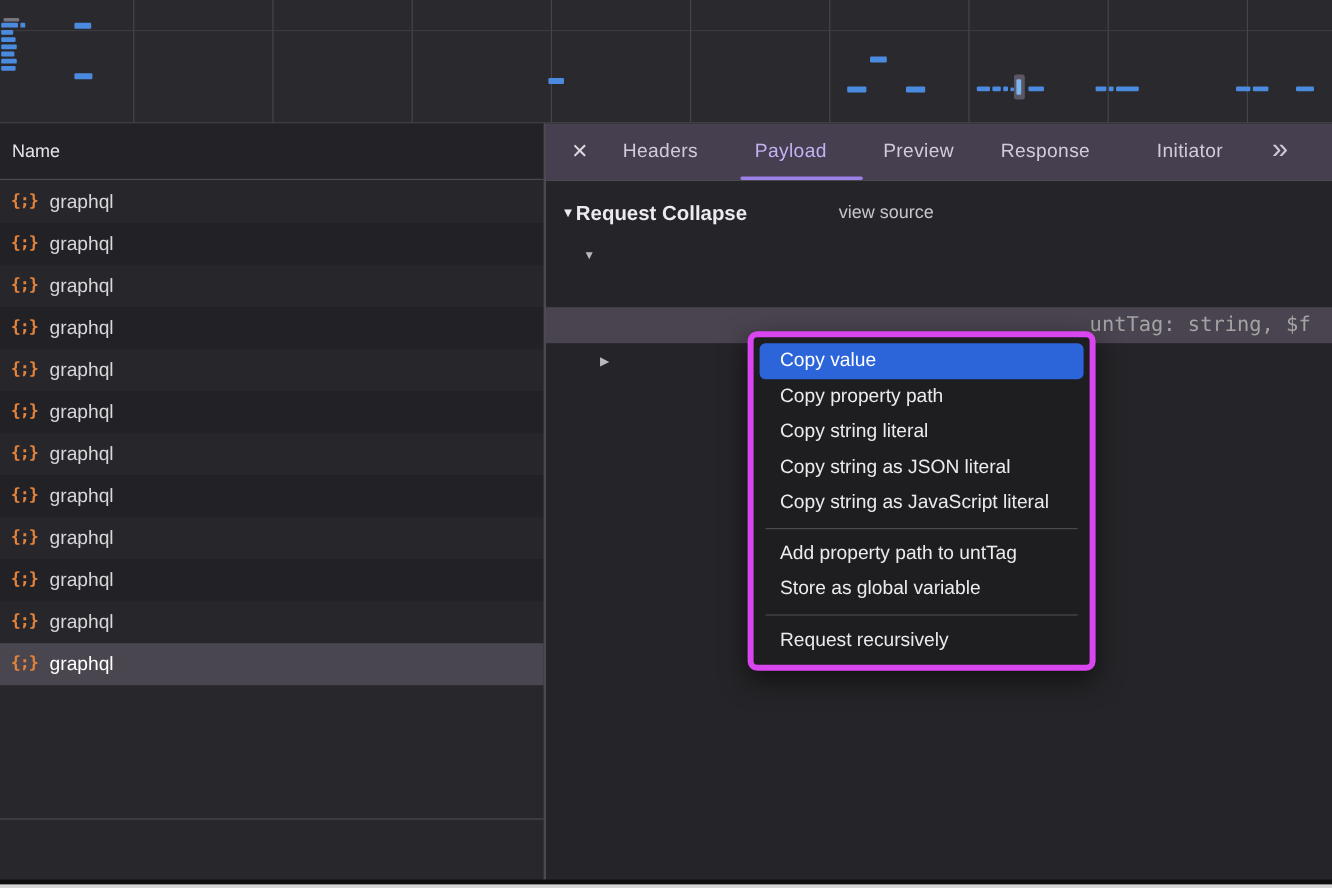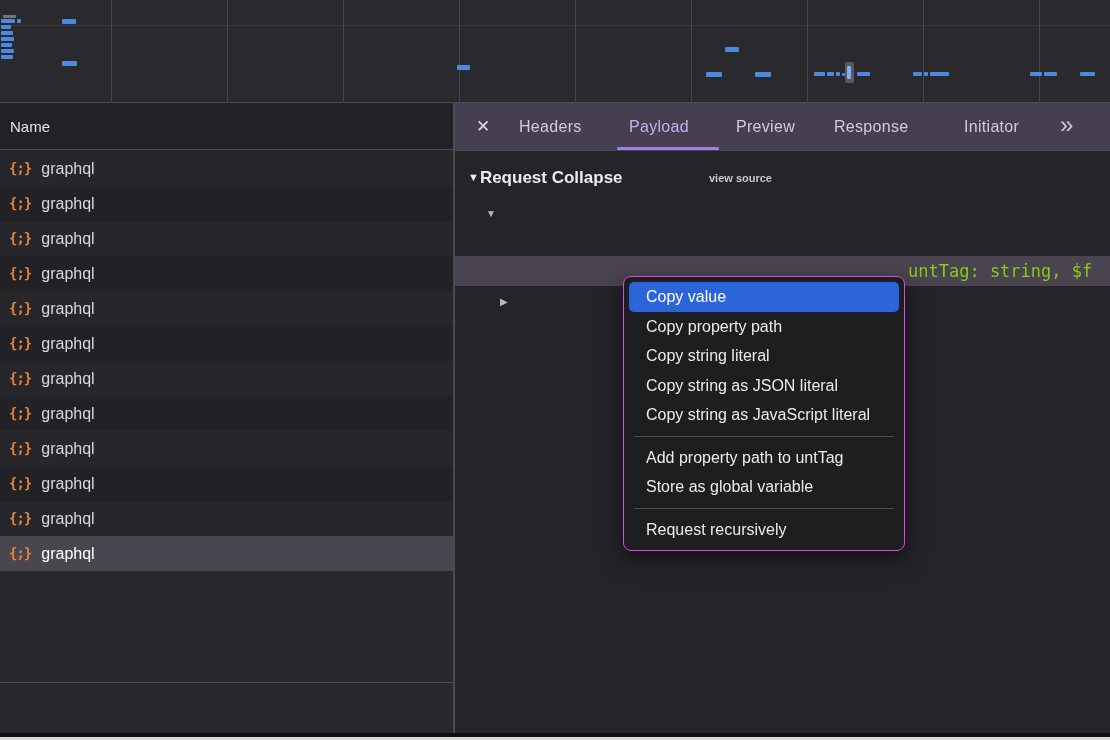--- a/index.html
+++ b/index.html
@@ -34,29 +34,29 @@
        color:#d2ccd9;cursor:default;}
   .tab.active{color:#c5b0f3;}
   .tab-underline{position:absolute;left:162px;top:44px;width:102px;height:3px;background:#9d7fe8;border-radius:2px;}
   .close-x{position:absolute;left:21px;top:0;height:47px;line-height:47px;font-size:17px;color:#dcd9e0;}
   .overflow{position:absolute;left:605px;top:-2px;height:47px;line-height:47px;font-size:24px;color:#cfc9d8;}
   
   .payload{position:absolute;left:0;top:48px;width:655px;height:530px;background:#252428;}
   .pl-title-row{position:absolute;left:0;top:12px;width:655px;height:30px;}
   .pl-title{position:absolute;left:13px;top:0;font-size:17px;font-weight:bold;color:#eceaee;line-height:30px;}
   .pl-title .tri{font-size:11px;position:relative;top:-2px;margin-right:1px;}
-  .view-source{position:absolute;left:254px;top:0;font-size:11px;color:#c9c6ce;line-height:30px;font-weight:bold;}
+  .view-source{position:absolute;left:244px;top:0;font-size:15px;color:#c9c6ce;line-height:30px;}
   .tree-row{position:absolute;left:0;width:655px;height:29px;line-height:29px;
             font-family:"DejaVu Sans Mono",monospace;font-size:17px;color:#d6d4d9;white-space:pre;overflow:hidden;}
   .tree-row .tri{position:absolute;font-family:"Liberation Sans",sans-serif;font-size:10px;color:#bab8be;top:1px;}
-  .tree-row.sel{background:#4a4450;color:#84cc16;}
+  .tree-row.sel{background:#4a4450;color:#a3a3a3;}
   .tree-tail{position:absolute;top:0;}
   
   .ctx-menu{position:absolute;left:623px;top:276px;width:280px;background:#1e1d20;
-            border:1px solid #d946ef;border-radius:8px;padding:5px 0 6px 0;
+            border:5px solid #d946ef;border-radius:8px;padding:5px 0 6px 0;
             box-shadow:0 8px 22px rgba(0,0,0,.55);z-index:10;}
   .menu-item{height:29.5px;line-height:29.5px;font-size:16px;color:#eceaef;padding:0 22px;
              white-space:nowrap;cursor:default;}
   .menu-item.hl{background:#2b65d9;border-radius:5px;margin:0 5px;padding:0 17px;color:#ffffff;}
   .menu-sep{height:1px;background:#4b4a4f;margin:6px 10px;}
   
   .strip-black{position:absolute;left:0;top:733px;width:1110px;height:4px;background:#0f0f11;}
   .strip-light{position:absolute;left:0;top:737px;width:1110px;height:3px;background:#d6d6d6;}
 </style>
 </head>

